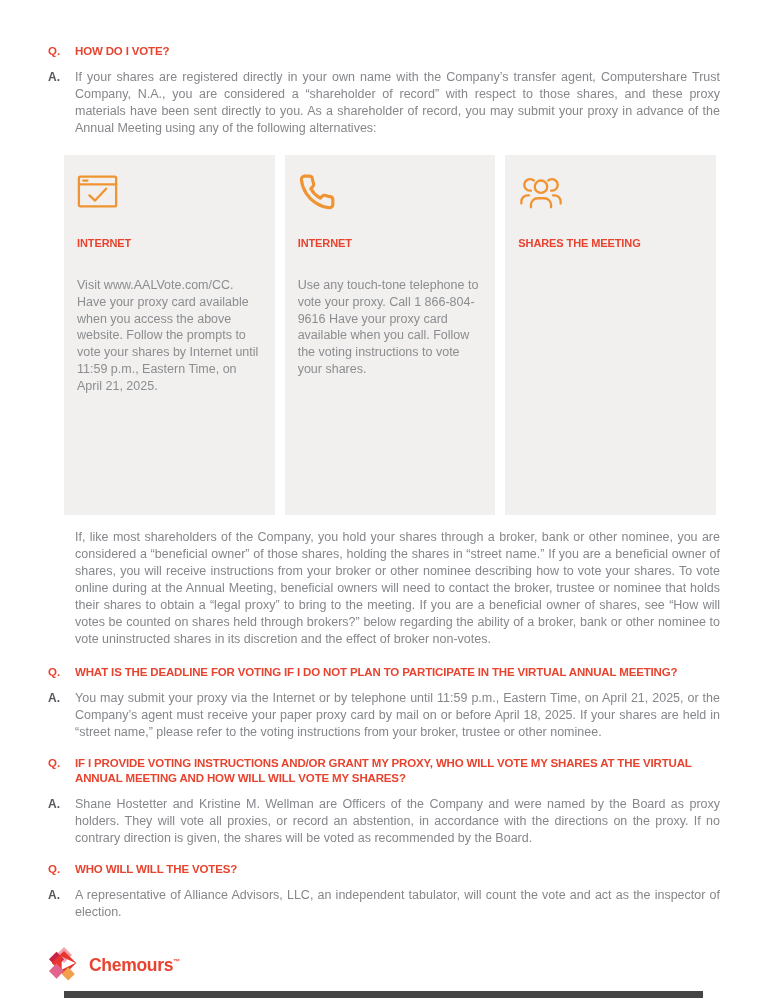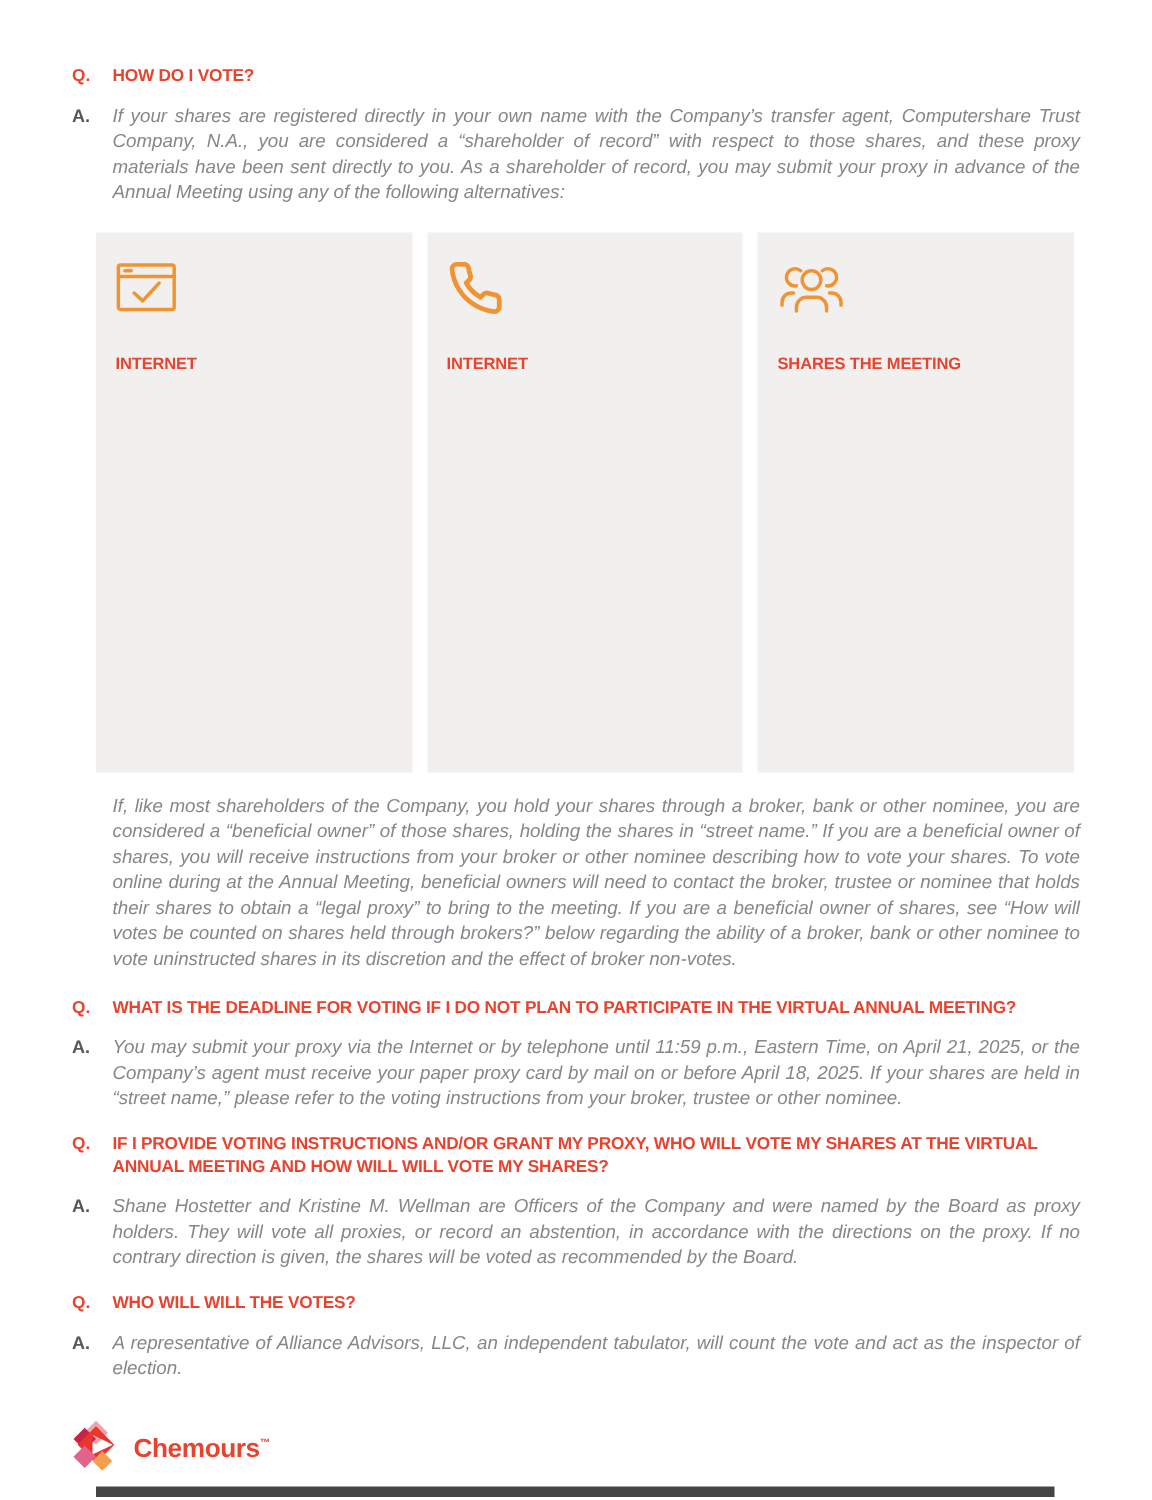--- a/index.html
+++ b/index.html
@@ -24,21 +24,20 @@
     letter-spacing:-0.15px;
     flex:1;
   }
   .q-row { margin-bottom:10px; }
   .a-text {
     flex:1;
     font-size:12.5px;
     line-height:17px;
     text-align:justify;
     color:#85878b;
-    font-style:italic;
   }
 
   .methods {
     display:flex;
     gap:10px;
     margin:18px 0 14px 16px;
     width:652px;
   }
   .method-card {
     flex:1;
@@ -98,30 +97,32 @@
       <div class="method-card">
         <div class="method-icon">
           <svg width="42" height="38" viewBox="0 0 44 38" stroke-width="2.4">
             <rect x="2" y="3" width="39" height="31" rx="1.5"></rect>
             <line x1="2" y1="11" x2="41" y2="11"></line>
             <line x1="6.5" y1="7" x2="11" y2="7"></line>
             <polyline points="13,22.5 19,28 30.5,15.5"></polyline>
           </svg>
         </div>
         <div class="method-title">INTERNET</div>
+        <div class="method-text">Visit www.AALVote.com/CC. Have your proxy card available when you access the above website. Follow the prompts to vote your shares by Internet until 11:59 p.m., Eastern Time, on April 21, 2025.</div>
       </div>
 
 
       <div class="method-card">
         <div class="method-icon">
           <svg width="38" height="38" viewBox="0 0 24 24" stroke-width="2">
             <path d="M22 16.92v3a2 2 0 0 1-2.18 2 19.79 19.79 0 0 1-8.63-3.07 19.5 19.5 0 0 1-6-6 19.79 19.79 0 0 1-3.07-8.67A2 2 0 0 1 4.11 2h3a2 2 0 0 1 2 1.72 12.84 12.84 0 0 0 .7 2.81 2 2 0 0 1-.45 2.11L8.09 9.91a16 16 0 0 0 6 6l1.27-1.27a2 2 0 0 1 2.11-.45 12.84 12.84 0 0 0 2.81.7A2 2 0 0 1 22 16.92z"></path>
           </svg>
         </div>
         <div class="method-title">INTERNET</div>
+        <div class="method-text">Use any touch-tone telephone to vote your proxy. Call 1 866-804- 9616 Have your proxy card available when you call. Follow the voting instructions to vote your shares.</div>
       </div>
 
       <div class="method-card">
         <div class="method-icon">
           <svg width="46" height="38" viewBox="0 0 48 38" stroke-width="2.4">
             <path d="M16.5 7 a6 6 0 1 0 -3 10.5"></path>
             <path d="M3.5 31 v-2 a6.5 6.5 0 0 1 6.5-6.5 h1.5"></path>
             <path d="M31.5 7 a6 6 0 1 1 3 10.5"></path>
             <path d="M44.5 31 v-2 a6.5 6.5 0 0 0 -6.5-6.5 h-1.5"></path>
             <circle cx="24" cy="13.5" r="6.5"></circle>

